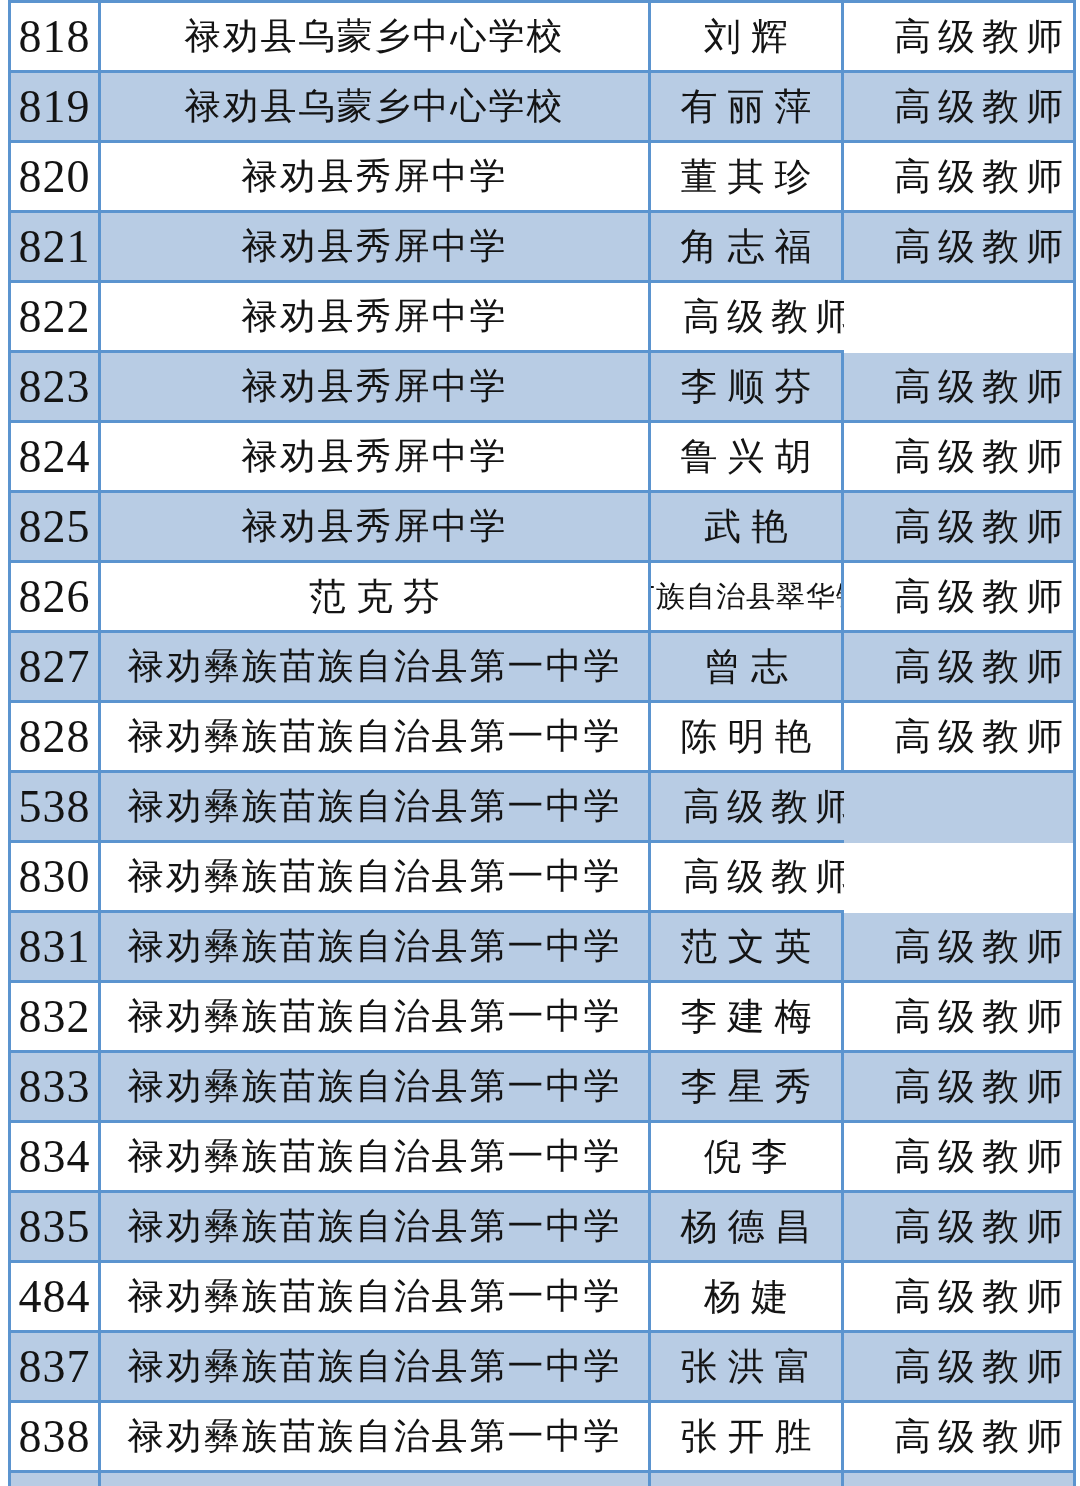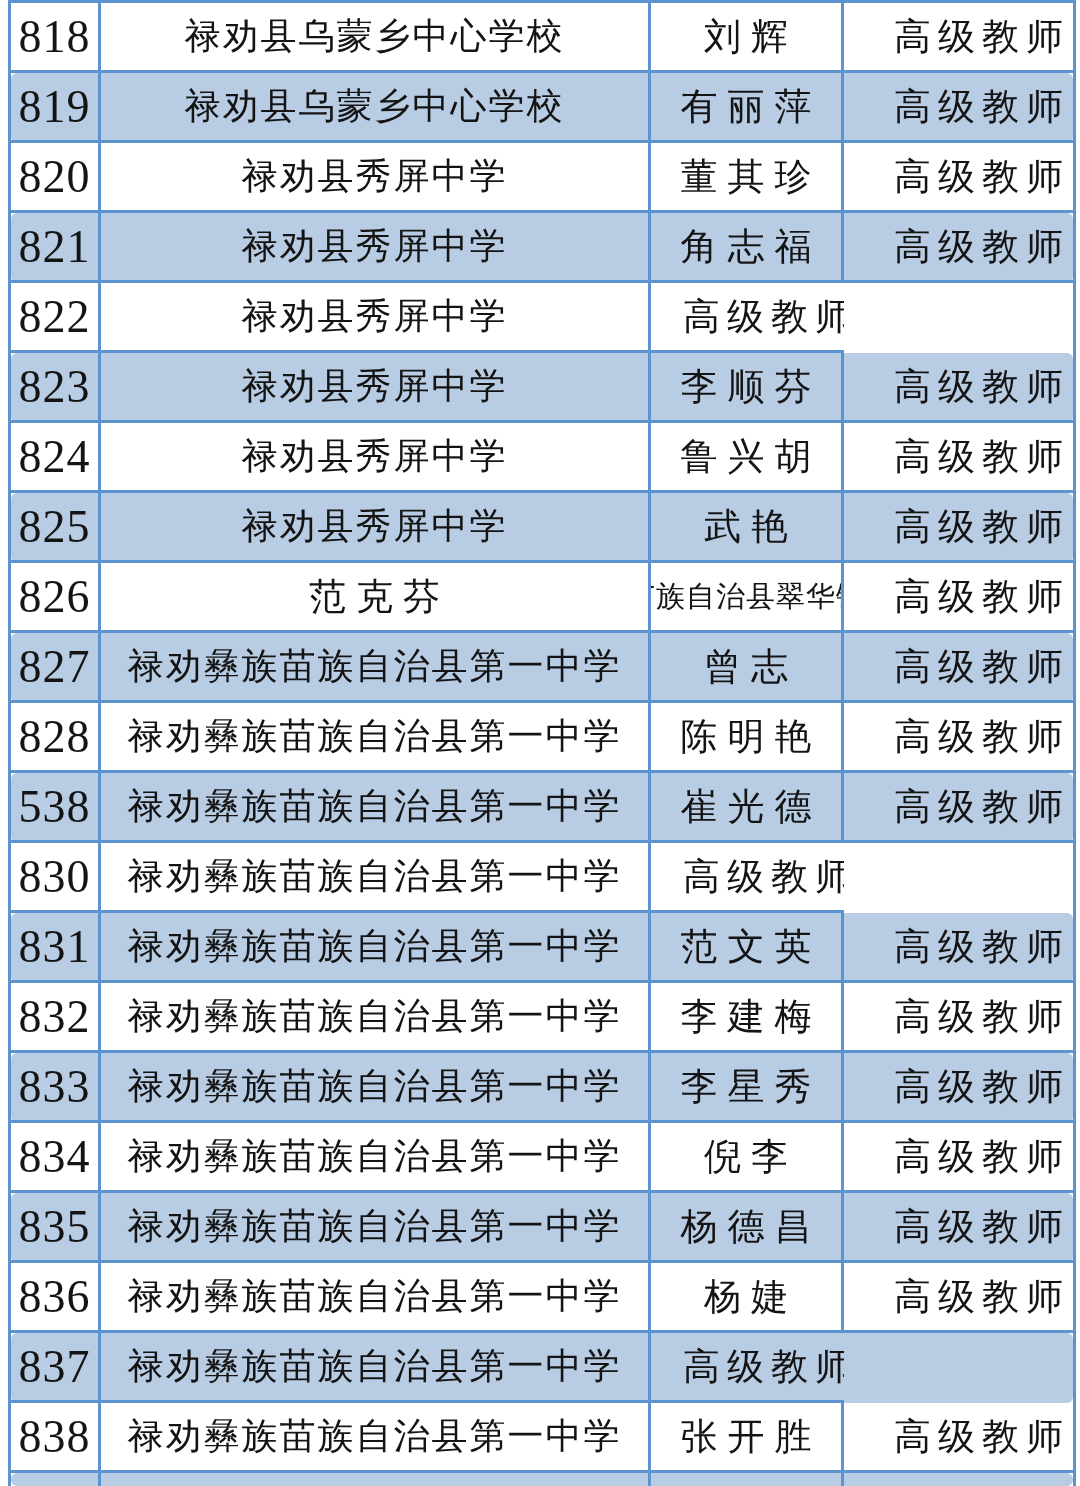--- a/index.html
+++ b/index.html
@@ -25,21 +25,20 @@
     border-right:3px solid var(--border);
     border-top:3px solid var(--border);
     overflow:hidden;
     background:var(--bg);
   }
   .row{
     display:grid;
     grid-template-columns:90px 550px 193px 229px;
     height:70px;
     background:var(--bg);
-    border-radius:6px;
   }
   .row:nth-child(even){background:var(--band);}
   .row .cell{
     border-bottom:3px solid var(--border);
     display:flex;
     align-items:center;
     justify-content:center;
     overflow:hidden;
     white-space:nowrap;
   }
@@ -147,21 +146,20 @@
   <div class="row">
     <div class="cell c-no">828</div>
     <div class="cell c-school">禄劝彝族苗族自治县第一中学</div>
     <div class="cell c-name">陈明艳</div>
     <div class="cell c-title">高级教师</div>
   </div>
 
   <div class="row">
     <div class="cell c-no">538</div>
     <div class="cell c-school">禄劝彝族苗族自治县第一中学</div>
-    <div class="cell c-name">崔光德</div>
     <div class="cell c-title">高级教师</div>
   </div>
 
   <div class="row">
     <div class="cell c-no">830</div>
     <div class="cell c-school">禄劝彝族苗族自治县第一中学</div>
     <div class="cell c-title">高级教师</div>
   </div>
 
   <div class="row">
@@ -193,29 +191,30 @@
   </div>
 
   <div class="row">
     <div class="cell c-no">835</div>
     <div class="cell c-school">禄劝彝族苗族自治县第一中学</div>
     <div class="cell c-name">杨德昌</div>
     <div class="cell c-title">高级教师</div>
   </div>
 
   <div class="row">
-    <div class="cell c-no">836</div>
+    <div class="cell c-no">484</div>
     <div class="cell c-school">禄劝彝族苗族自治县第一中学</div>
     <div class="cell c-name">杨婕</div>
     <div class="cell c-title">高级教师</div>
   </div>
 
   <div class="row">
     <div class="cell c-no">837</div>
     <div class="cell c-school">禄劝彝族苗族自治县第一中学</div>
+    <div class="cell c-name">张洪富</div>
     <div class="cell c-title">高级教师</div>
   </div>
 
   <div class="row">
     <div class="cell c-no">838</div>
     <div class="cell c-school">禄劝彝族苗族自治县第一中学</div>
     <div class="cell c-name">张开胜</div>
     <div class="cell c-title">高级教师</div>
   </div>
 

